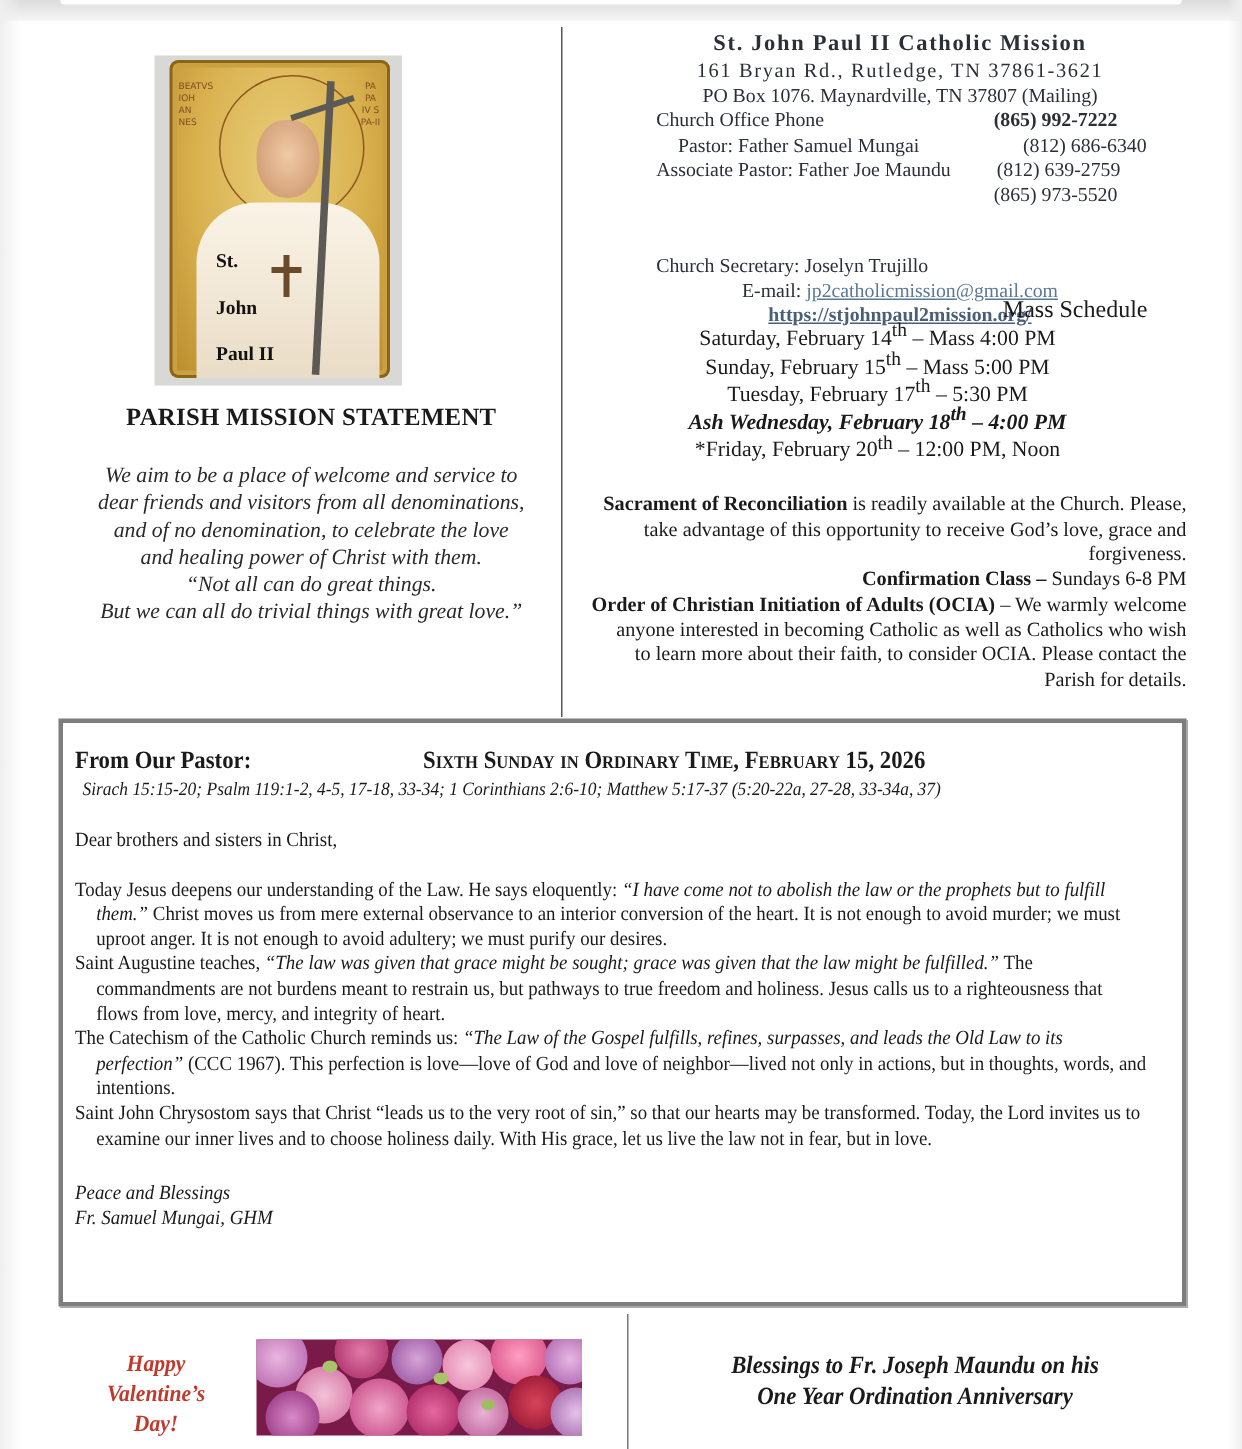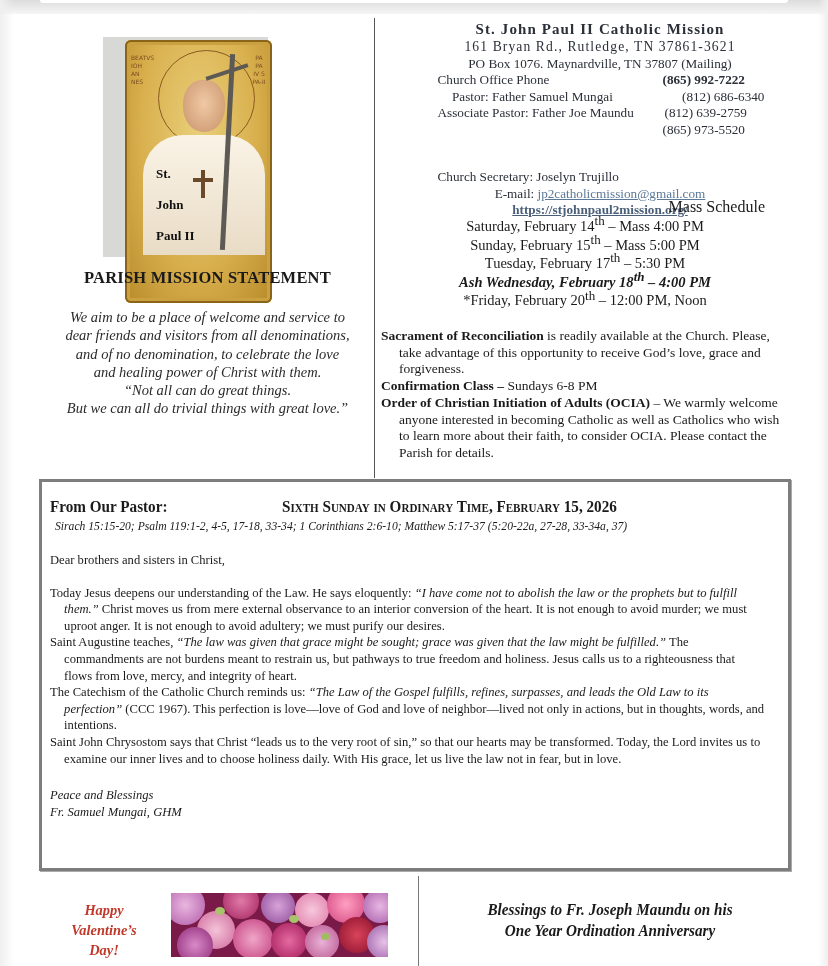--- a/index.html
+++ b/index.html
@@ -31,21 +31,21 @@
   .vdivider2 {
     position: absolute; left: 418px; top: 876px; width: 1px; height: 90px; background: #777;
   }
 
   
   .portrait {
     position: absolute; left: 103px; top: 37px; width: 165px; height: 220px;
     background: #d8d8d6;
   }
   .portrait .panel {
-    position: absolute; left: 22px; top: 3px; width: 147px; height: 263px;
+    position: absolute; left: 10px; top: 3px; width: 147px; height: 212px;
     border-radius: 6px;
     background: radial-gradient(ellipse at 50% 35%, #e9cf7a 0%, #d9b04e 55%, #b88a2a 100%);
     box-shadow: inset 0 0 0 2px #8a6418, inset 0 0 0 5px #caa040;
     overflow: hidden;
   }
   .portrait .halo {
     position: absolute; left: 33px; top: 10px; width: 95px; height: 95px;
     border: 1px solid #8a5a20; border-radius: 50%;
   }
   .portrait .head {
@@ -105,21 +105,21 @@
     font-size: 14.5px; line-height: 18.6px; color: #1a1a1a;
   }
   .mass .title { font-weight: normal; font-size: 16px; line-height: 21px; text-align: right; }
   .mass sup { font-size: 13px; line-height: 0; margin-top: 11px; }
   .mass .ash { font-weight: bold; font-style: italic; }
 
   .notices {
     position: absolute; left: 381px; top: 328px; width: 410px;
     font-size: 13.5px; line-height: 16.7px; color: #1a1a1a;
   }
-  .notices .item { padding-left: 18px; text-indent: -18px; }
+  .notices .item { padding-left: 18px; text-indent: -18px; text-align: right; }
   .notices b { font-weight: bold; }
 
   .pastor-box {
     position: absolute; left: 39px; top: 479px; width: 752px; height: 392px;
     border: 3px solid #7d7d7d; box-sizing: border-box; background: #fff;
     box-shadow: 1px 1px 0 #aaa;
   }
   .pastor-head {
     position: absolute; left: 8px; top: 15px; font-weight: bold; font-size: 16.5px;
     font-family: "Liberation Serif", serif; transform: scaleX(0.92); transform-origin: left;

